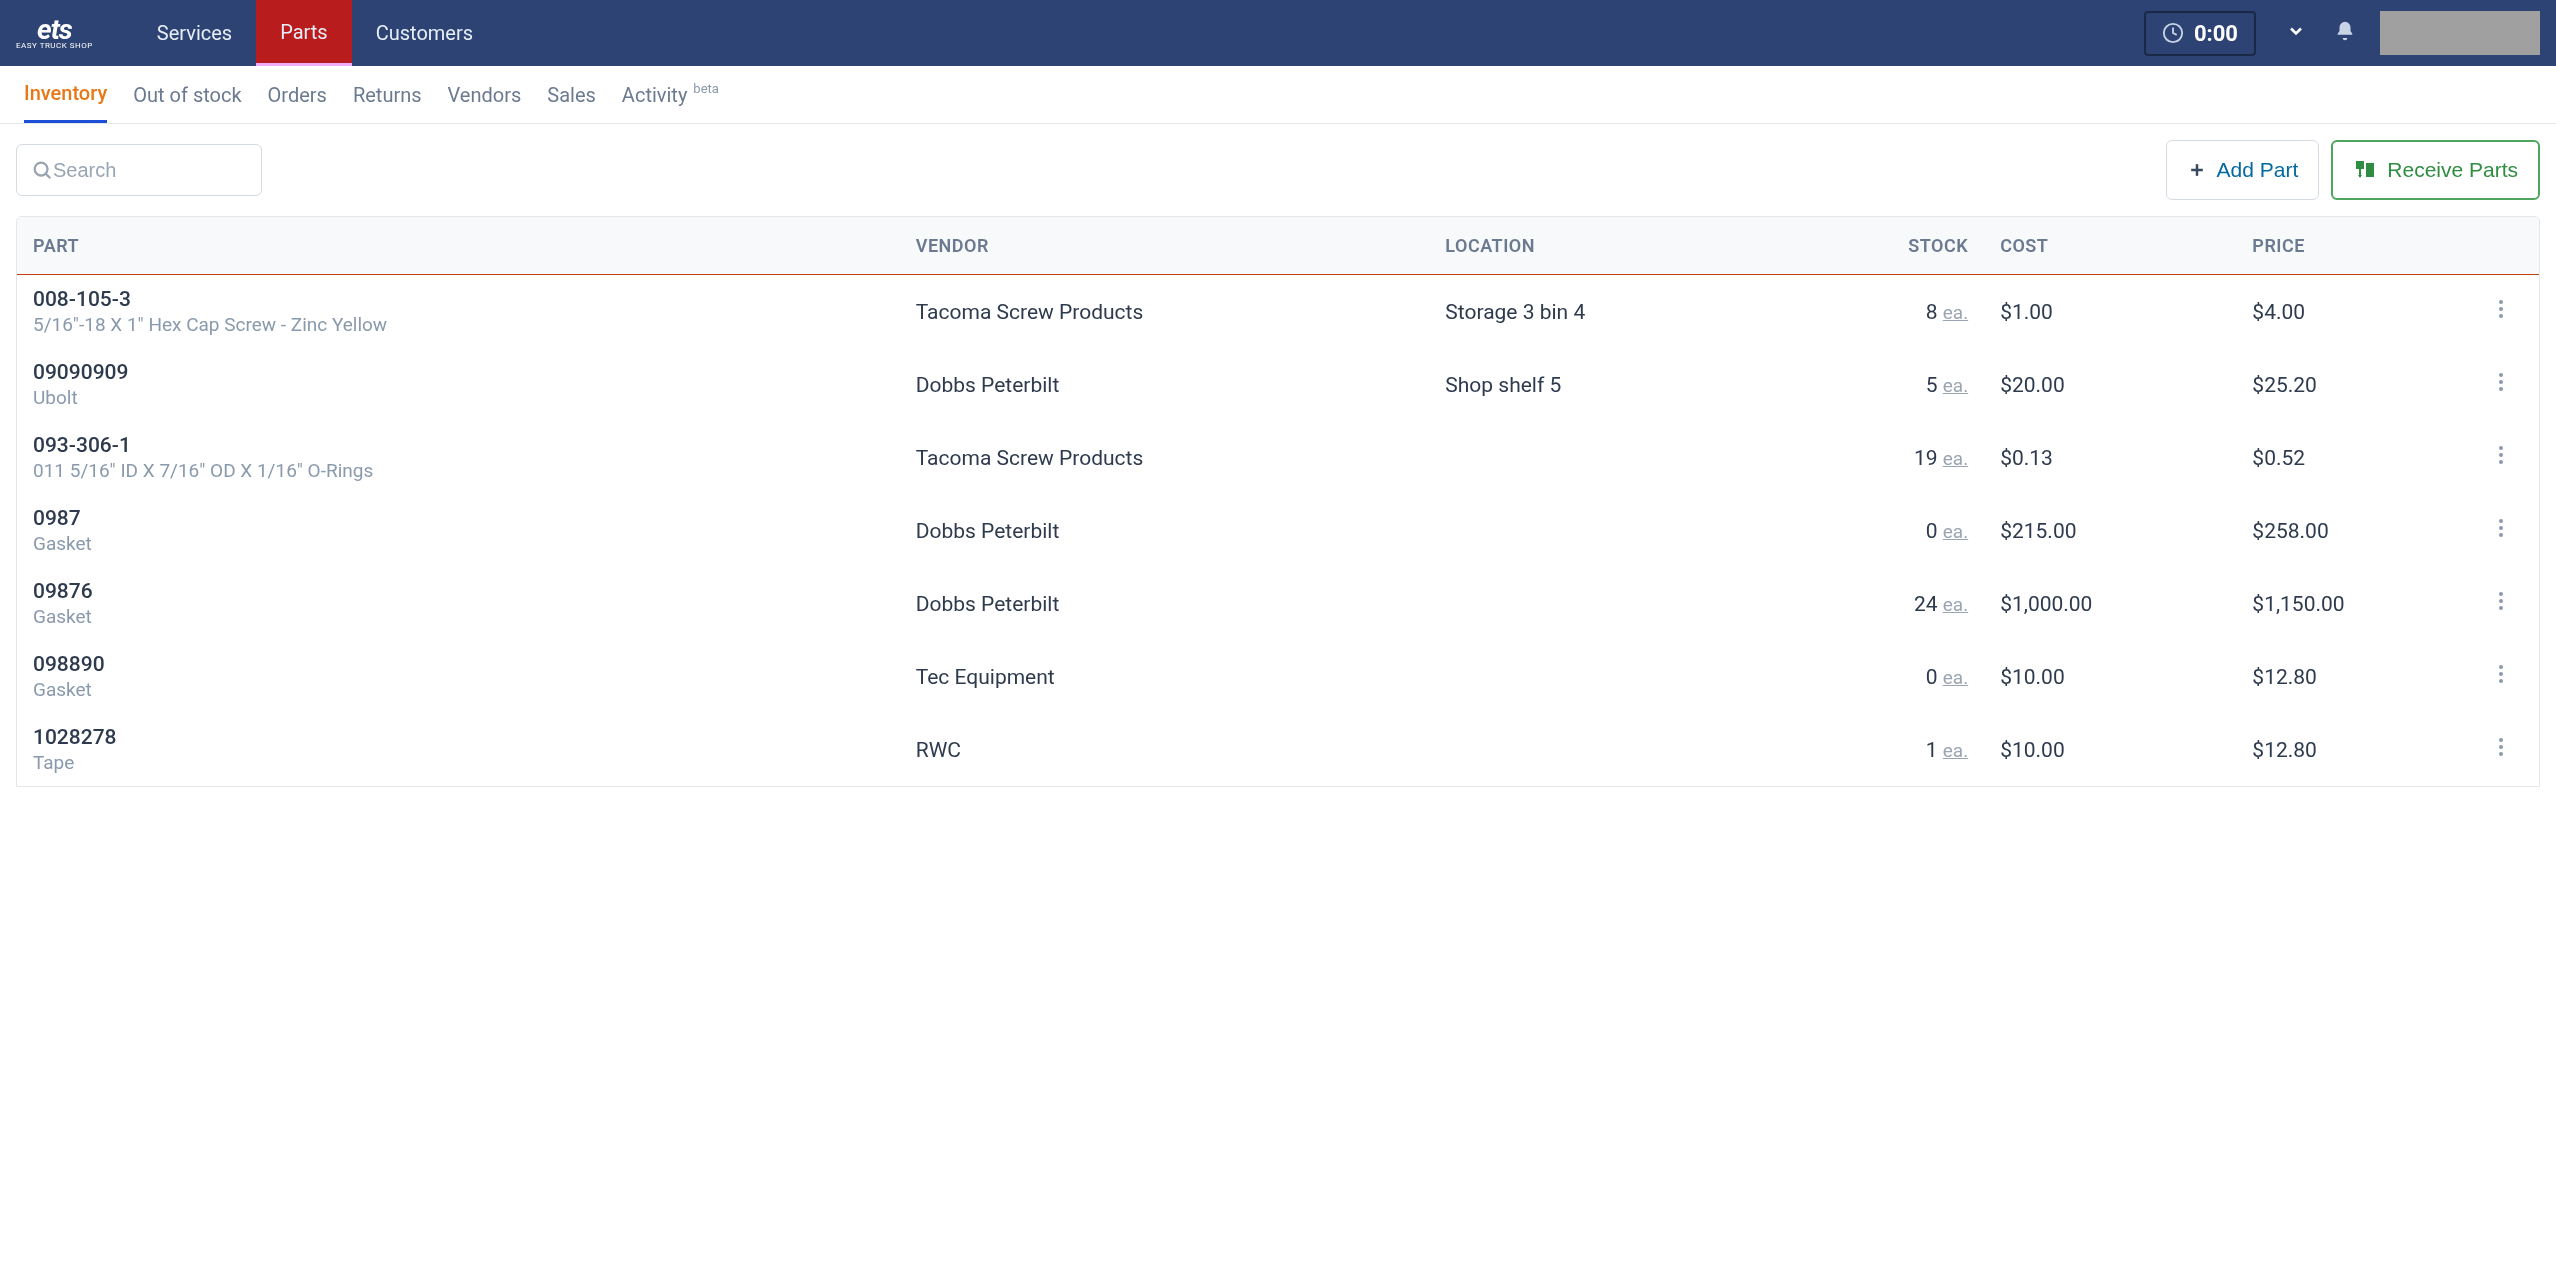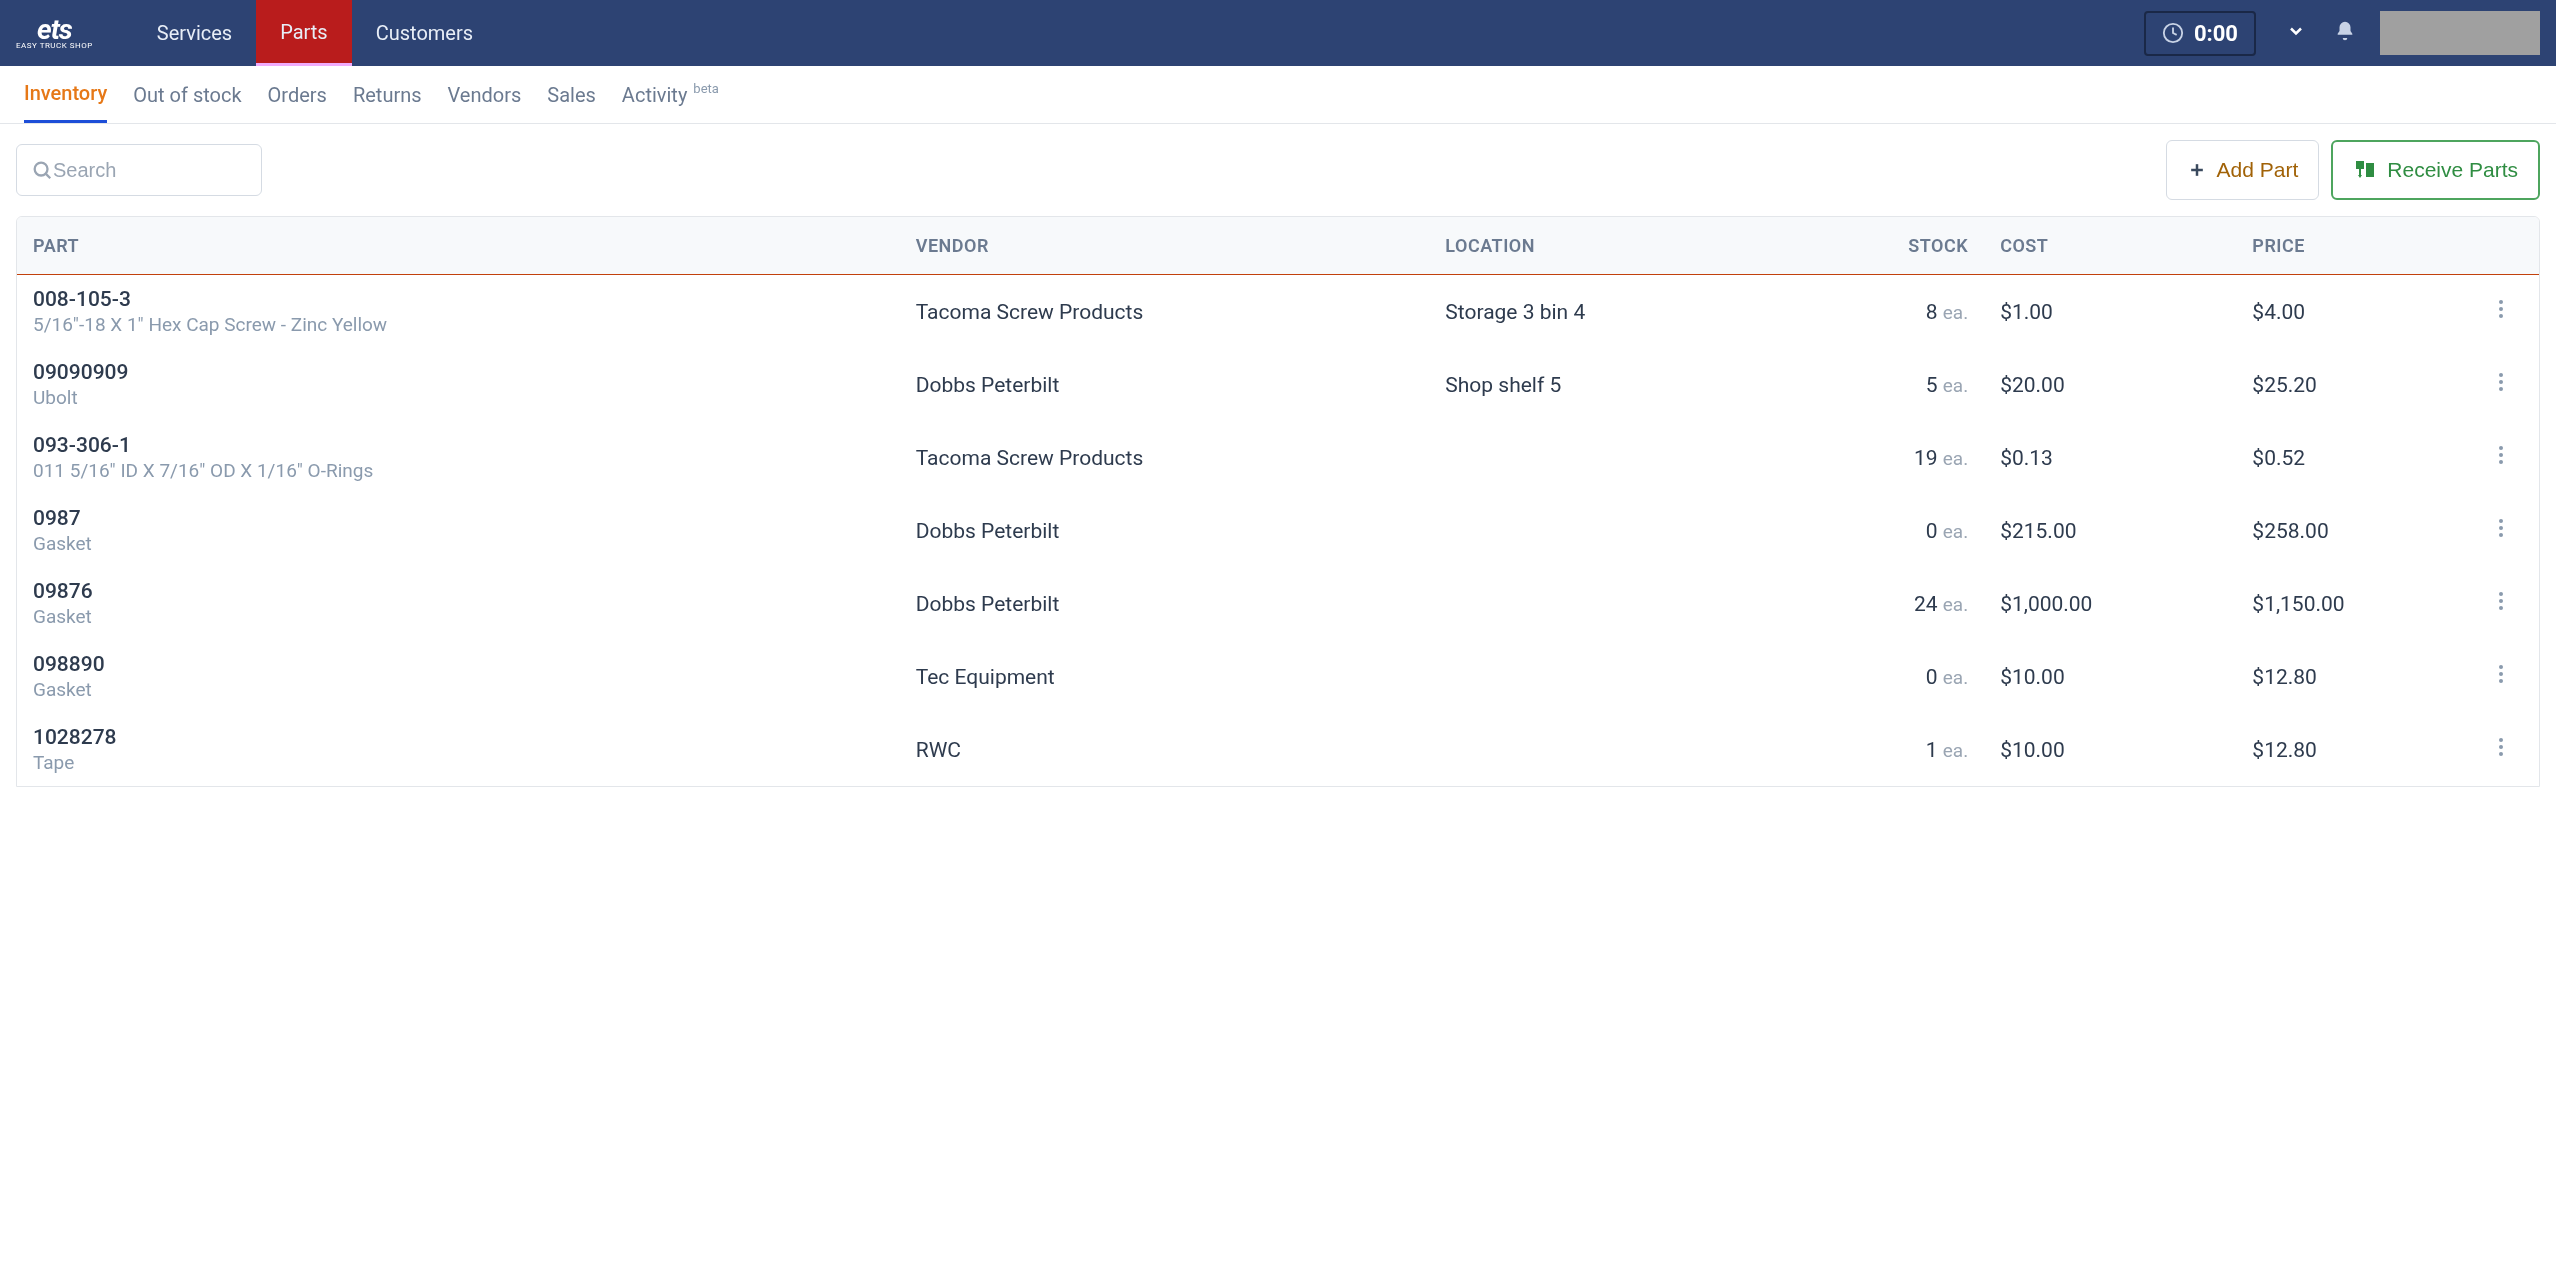--- a/index.html
+++ b/index.html
@@ -140,21 +140,21 @@
       display: flex;
       align-items: center;
       gap: 10px;
       border-radius: 6px;
       height: 60px;
       padding: 0 20px;
       font-size: 21px;
       cursor: pointer;
       border: 1px solid #d5dbe3;
       background: #fff;
-      color: #a16207;
+      color: #0369a1;
       font-weight: 500;
     }
     .btn.receive {
       border: 2px solid #4da55e;
       color: #2f8d42;
     }
     .table-wrap {
       margin: 0 16px;
       border: 1px solid #e3e6ea;
       border-radius: 6px 6px 0 0;
@@ -185,20 +185,21 @@
       color: #2e3b4e;
     }
     .part-desc {
       font-size: 19px;
       color: #8a9aad;
       margin-top: 2px;
     }
     .stock-unit {
       color: #9aa5b3;
       font-size: 19px;
+      text-decoration: underline;
     }
     .dots {
       color: #8a9aad;
       cursor: pointer;
       font-size: 20px;
       text-align: center;
     }
     th.stock, td.stock { text-align: right; }
     th.price-col, td.price-col { text-align: left; }
     th.cost-col, td.cost-col { text-align: left; }

